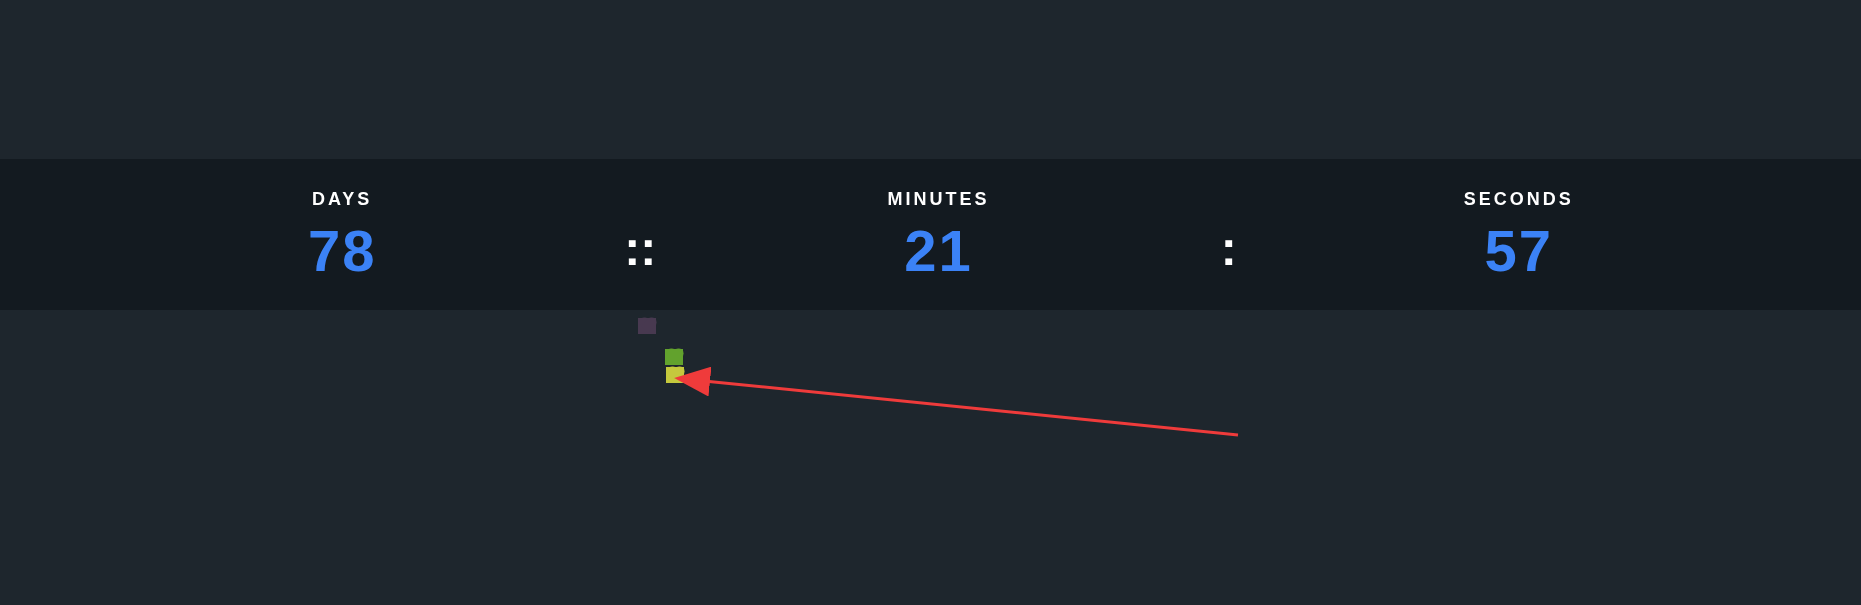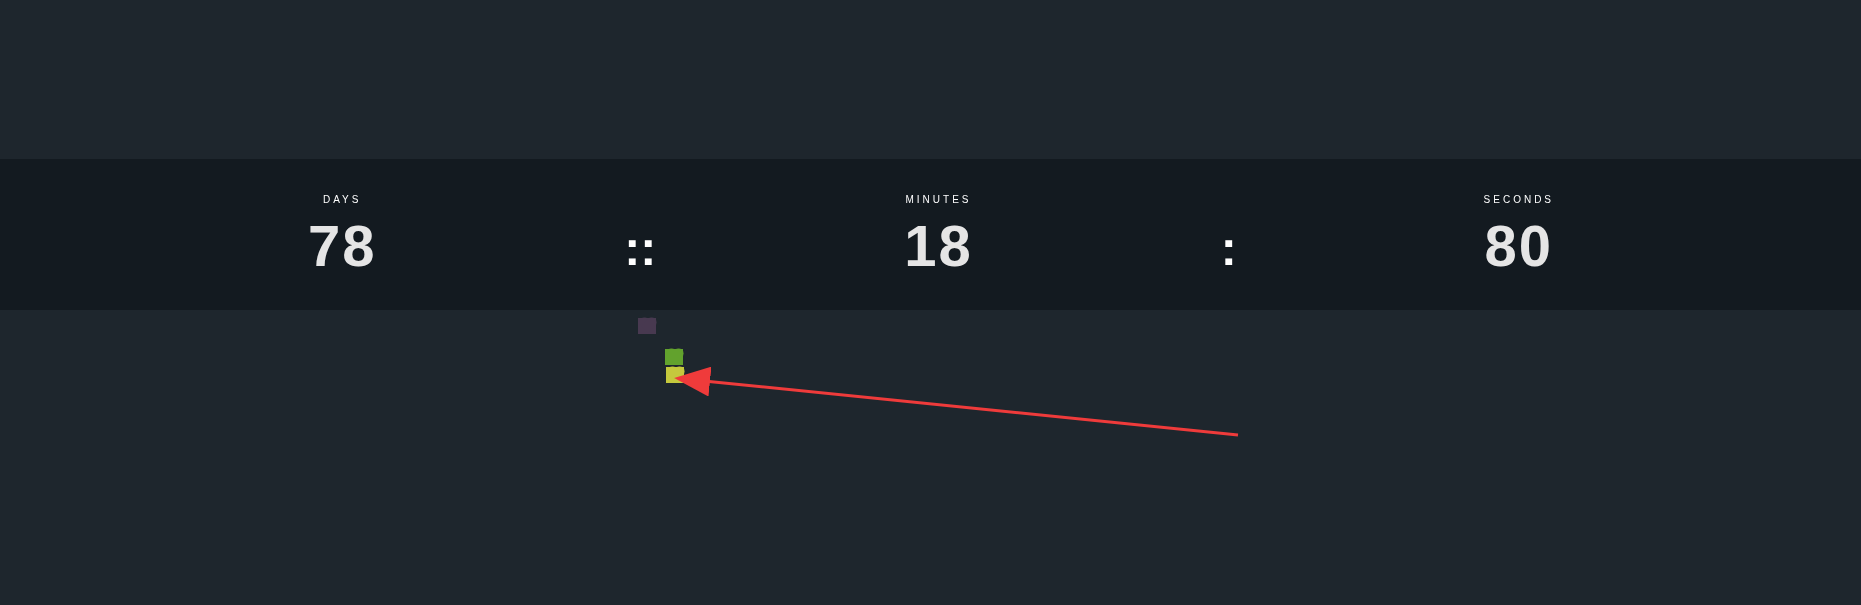--- a/index.html
+++ b/index.html
@@ -29,28 +29,28 @@
   }
   .countdown-unit {
     display: flex;
     flex-direction: column;
     align-items: center;
     justify-content: center;
     flex: 1;
   }
   .unit-label {
     color: #ffffff;
-    font-size: 10px;
-    font-weight: 400;
+    font-size: 18px;
+    font-weight: 700;
     letter-spacing: 3px;
     margin-bottom: 12px;
     text-transform: uppercase;
   }
   .unit-value {
-    color: #e5e5e5;
+    color: #3b82f6;
     font-size: 58px;
     font-weight: 900;
     letter-spacing: 2px;
     line-height: 1;
     font-family: 'Arial Black', Arial, sans-serif;
     font-stretch: condensed;
   }
   .separator {
     color: #ffffff;
     font-size: 48px;
@@ -110,26 +110,26 @@
 
 <div class="countdown-bar">
   <div class="countdown-unit">
     <div class="unit-label">DAYS</div>
     <div class="unit-value">78</div>
   </div>
   <div class="separator">:</div>
   <div class="separator">:</div>
   <div class="countdown-unit">
     <div class="unit-label">MINUTES</div>
-    <div class="unit-value">18</div>
+    <div class="unit-value">21</div>
   </div>
   <div class="separator">:</div>
   <div class="countdown-unit">
     <div class="unit-label">SECONDS</div>
-    <div class="unit-value">80</div>
+    <div class="unit-value">57</div>
   </div>
 </div>
 
 <div class="heart-container" style="left:0;top:0;">
   <div class="heart heart-purple" style="left:638px;top:318px;"></div>
   <div class="heart heart-green" style="left:665px;top:349px;"></div>
   <div class="heart heart-yellow" style="left:666px;top:367px;"></div>
 </div>
 
 <svg class="arrow-overlay" width="1861" height="605" style="left:0;top:0;">

